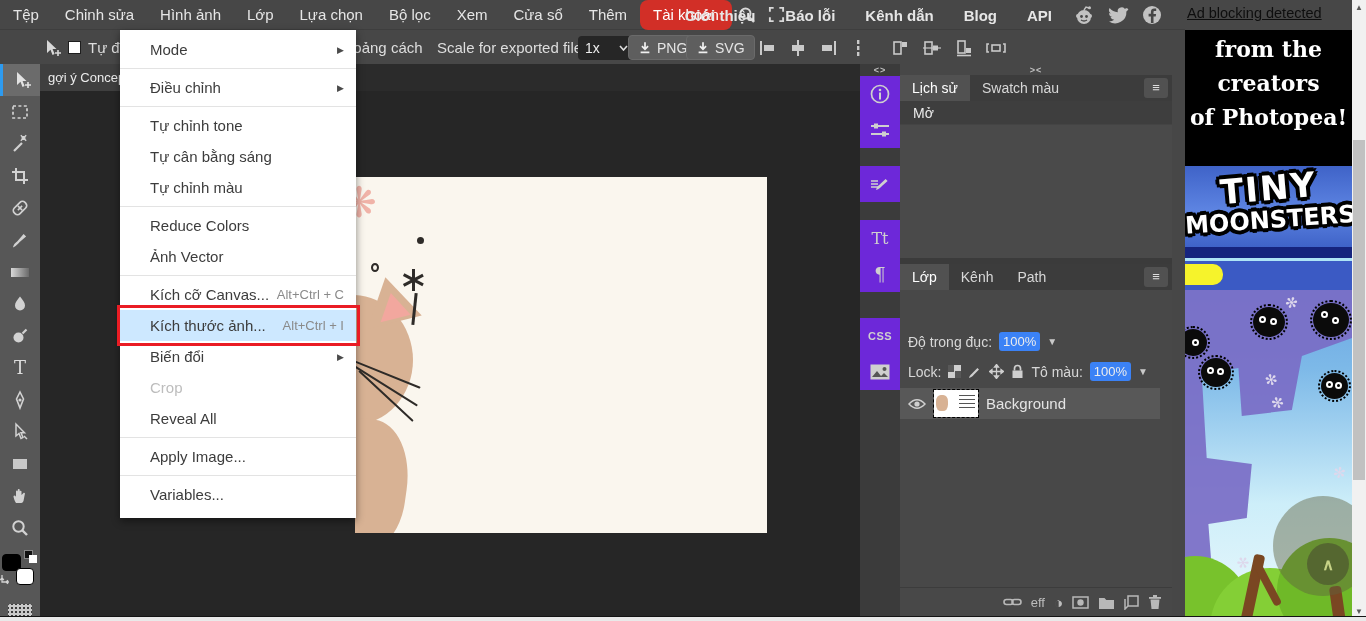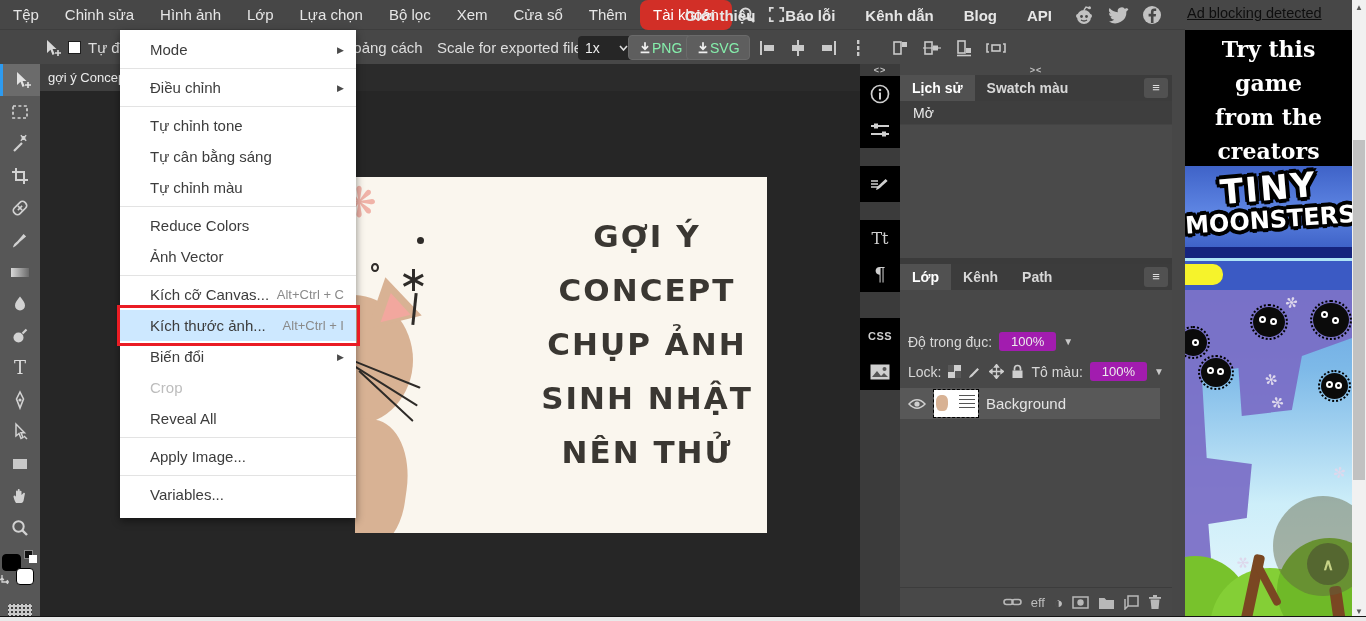--- a/index.html
+++ b/index.html
@@ -12,21 +12,21 @@
   .menubar .mitem { padding:0 13px; height:30px; display:flex; align-items:center; cursor:default; white-space:nowrap; }
   .menubar .account { background:#d22f27; color:#fff;border-radius:8px; }
   .mb-icon { width:30px; height:30px; display:flex; align-items:center; justify-content:center; }
   .menubar-right { position:absolute; right:18px; top:0; height:30px; display:flex; align-items:center; gap:4px;font-weight:bold; }
 
   
   .optionsbar { position:absolute; left:0; top:31px; width:1185px; height:33px; background:#474747; color:#dedede; font-size:15px; z-index:5; }
   .ob { position:absolute; top:0; height:33px; display:flex; align-items:center; }
   .checkbox { width:13px; height:13px; background:#fff; border:1px solid #1e1e1e; display:inline-block; }
   .scale-select { background:#262626; color:#eee; border-radius:4px; height:24px; padding:0 7px; display:flex; align-items:center; gap:19px; font-size:14px; }
-  .dl-btn { background:#5e5e5e; border:1px solid #6a6a6a; color:#86efac; border-radius:4px; height:25px; padding:0 9px; display:flex; align-items:center; font-size:14px; }
+  .dl-btn { background:#5e5e5e; border:1px solid #6a6a6a; color:#e5e5e5; border-radius:4px; height:25px; padding:0 9px; display:flex; align-items:center; gap:5px; font-size:14px; }
   .al-btn { width:24px; height:24px; display:flex; align-items:center; justify-content:center; }
 
   
   .toolbar { position:absolute; left:0; top:64px; width:40px; height:552px; background:#575757; z-index:4; }
   .tool { width:40px; height:32px; display:flex; align-items:center; justify-content:center; }
   .tool.sel { background:#6b6b6b; border-left:3px solid #2d9bf0; }
   .swatches { position:relative; width:40px; height:44px; margin-top:6px; }
   .fg { position:absolute; left:2px; top:4px; width:19px; height:17px; background:#000; border:1px solid #000; border-radius:4px; }
   .mini-b { position:absolute; left:24px; top:0; width:9px; height:9px; background:#111; border:1px solid #888; }
   .mini-w { position:absolute; left:29px; top:5px; width:8px; height:8px; background:#fff; }
@@ -56,38 +56,38 @@
   .mi-l { flex:1; white-space:nowrap; }
   .mi-s { color:#8a8a8a; font-size:13px; }
   .mi-arrow { color:#4a4a4a; font-size:9px; }
   .mi.hl { background:#cde8ff; }
   .mi.dis { color:#bdbdbd; }
   .msep { height:1px; background:#e3e3e3; margin:3px 0; }
   .redbox { position:absolute; left:117px; top:305px; width:243px; height:41px; border:3px solid #ea1c24; z-index:45; pointer-events:none; }
 
   
   .pstrip { position:absolute; left:860px; top:64px; width:40px; height:552px; background:#3b3b3b; z-index:4; }
-  .pseg { background:#000000; margin-bottom:18px; }
+  .pseg { background:#6d28d9; margin-bottom:18px; }
   .pbtn { width:40px; height:36px; display:flex; align-items:center; justify-content:center; color:#cfcfcf; }
   .handle { height:12px; color:#c2c2c2; font-size:9px; letter-spacing:1px; text-align:center; line-height:12px; font-weight:bold; }
 
   
   .rightcol { position:absolute; left:900px; top:64px; width:272px; height:552px; }
   .panel-tabs { position:relative; height:26px; background:#3c3c3c; display:flex; align-items:flex-end; }
-  .ptab { height:26px; display:flex; align-items:center; padding:0 12px; color:#d8d8d8; font-size:14px;font-weight:bold; }
+  .ptab { height:26px; display:flex; align-items:center; padding:0 12px; color:#d8d8d8; font-size:14px; }
   .ptab.active { background:#515151; color:#fff; }
   .pmenu-btn { position:absolute; right:4px; top:3px; width:24px; height:20px; background:#515151; border-radius:3px; color:#ddd; text-align:center; line-height:20px; font-size:13px; }
   .hist-body { height:157px; background:#4a4a4a; }
   .hist-row { height:24px; background:#3e3e3e; color:#ececec; font-size:14px; display:flex; align-items:center; padding:0 13px; border-bottom:1px solid #444; }
   .panel-gap { height:6px; background:#3b3b3b; }
   .layers-body { height:298px; background:#484848; position:relative; }
   .blend { position:absolute; left:8px; top:7px; width:150px; height:26px; background:#262626; border-radius:4px; color:#ececec; font-size:14px; display:flex; align-items:center; padding:0 10px; }
   .blend .chev { margin-left:auto; }
   .row-lbl { color:#d8d8d8; font-size:14px; }
-  .valbox { background:#a21caf; border-radius:3px; color:#ececec; font-size:13px; padding:2px 12px; }
+  .valbox { background:#3b82f6; border-radius:3px; color:#ececec; font-size:13px; padding:2px 4px; }
   .tri { color:#c9c9c9; font-size:10px; }
   .oprow { position:absolute; left:8px; top:42px; display:flex; align-items:center; gap:7px; }
   .lockrow { position:absolute; left:8px; top:72px; display:flex; align-items:center; gap:7px; width:258px; }
   .checker { width:13px; height:13px; background:conic-gradient(#cfcfcf 25%, #585858 0 50%, #cfcfcf 0 75%, #585858 0); }
   .layer-row { position:absolute; left:0; top:98px; width:260px; height:31px; background:#585858; display:flex; align-items:center; gap:8px; padding:0 8px; }
   .thumb { width:44px; height:27px; background:#fff; outline:1px dashed #000; position:relative; overflow:hidden; }
   .thumb .t-cat { position:absolute; left:2px; top:5px; width:12px; height:16px; background:#d8b294; border-radius:40%; }
   .thumb .t-txt { position:absolute; right:3px; top:5px; width:16px; height:16px; background-image:repeating-linear-gradient(#555 0 1px, transparent 1px 4px); }
   .layer-name { color:#e4e4e4; font-size:15px; }
   .layers-empty { height:200px; background:#424242; }
@@ -395,27 +395,20 @@
       <div class="whisker" style="top:208px; transform:rotate(32deg);"></div>
       <div class="whisker" style="top:218px; transform:rotate(43deg);"></div>
       <div class="dotmark" style="left:62px; top:60px;"></div>
       <div class="ringmark" style="left:16px; top:86px;"></div>
       <div>
         <div class="spark-stem" style="left:58px; top:116px; height:32px; transform:rotate(6deg);"></div>
         <div class="spark-ray" style="left:57px; top:92px; transform:rotate(0deg);"></div>
         <div class="spark-ray" style="left:57px; top:92px; transform:rotate(62deg);"></div>
         <div class="spark-ray" style="left:57px; top:92px; transform:rotate(-62deg);"></div>
       </div>
-      <div class="poster-text">
-        <div>GỢI Ý</div>
-        <div>CONCEPT</div>
-        <div>CHỤP ẢNH</div>
-        <div>SINH NHẬT</div>
-        <div>NÊN THỬ</div>
-      </div>
     </div>
   </div>
 
   <div class="menu">
     <div class="mi">
         <span class="mi-l">Mode</span>
         <span class="mi-arrow">▶</span>
       </div>
     <div class="msep"></div>
     <div class="mi">
@@ -597,21 +590,20 @@
           <path d="M2.5 4.5 h9 L10.5 14 h-7 z" fill="#b8b8b8"></path>
           <rect x="1" y="2" width="12" height="1.8" fill="#b8b8b8"></rect>
           <rect x="5" y="0" width="4" height="2" fill="#b8b8b8"></rect>
         </svg>
     </div>
   </div>
 
   <div class="adcol">
     <a class="ad-alert">Ad blocking detected</a>
     <div class="ad-promo">
-      <div>Try this game</div>
       <div>from the</div>
       <div>creators</div>
       <div>of Photopea!</div>
     </div>
     <div class="game">
       <div class="gtop"></div>
       <div class="gtitle gt1">TINY</div>
       <div class="gtitle gt2">MOONSTERS</div>
       <div class="navy"></div>
       <div class="lightline"></div>

